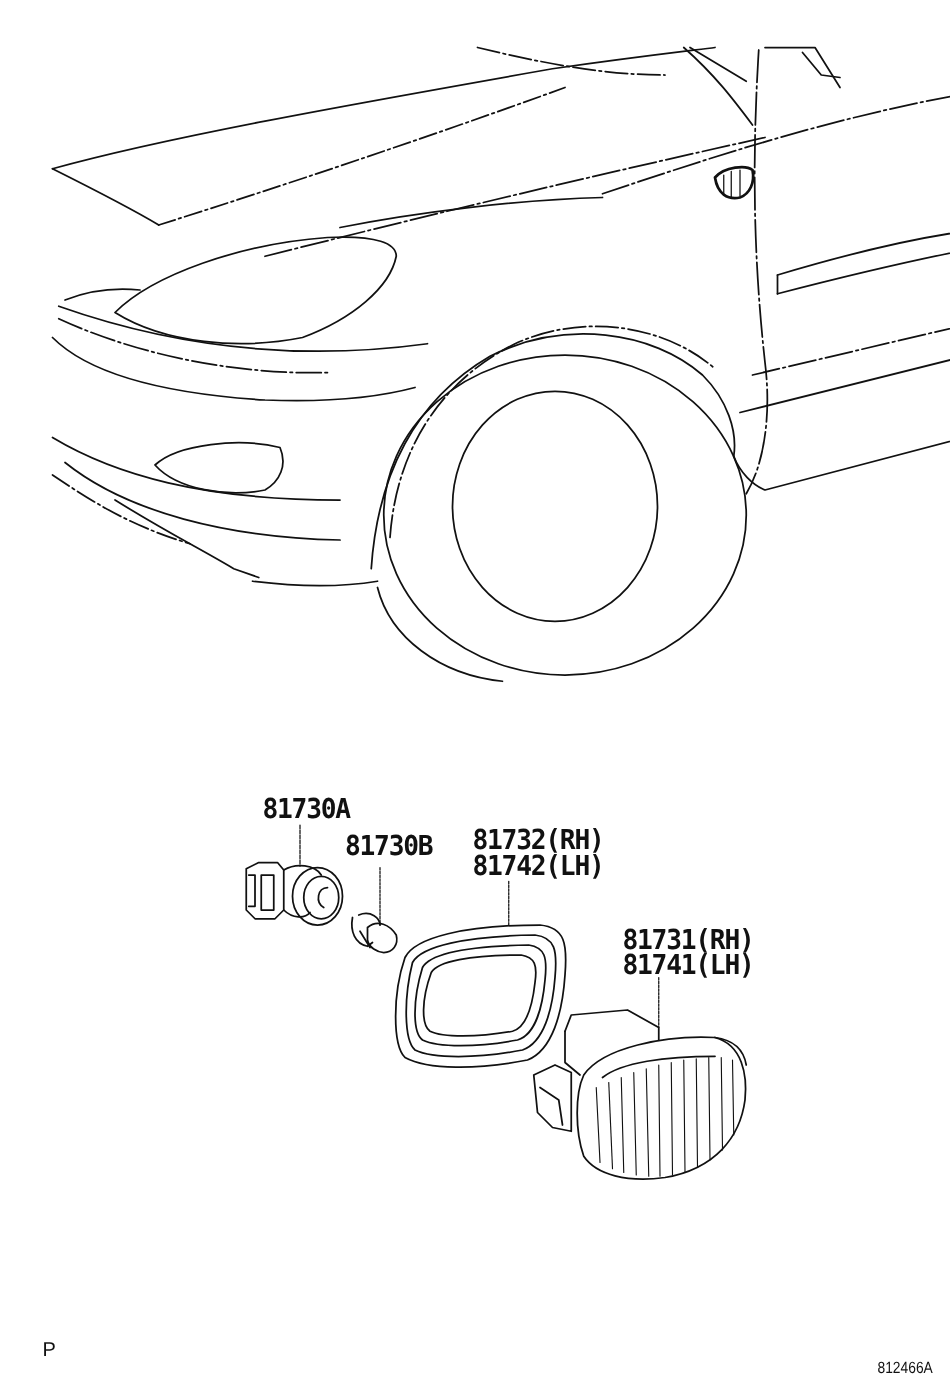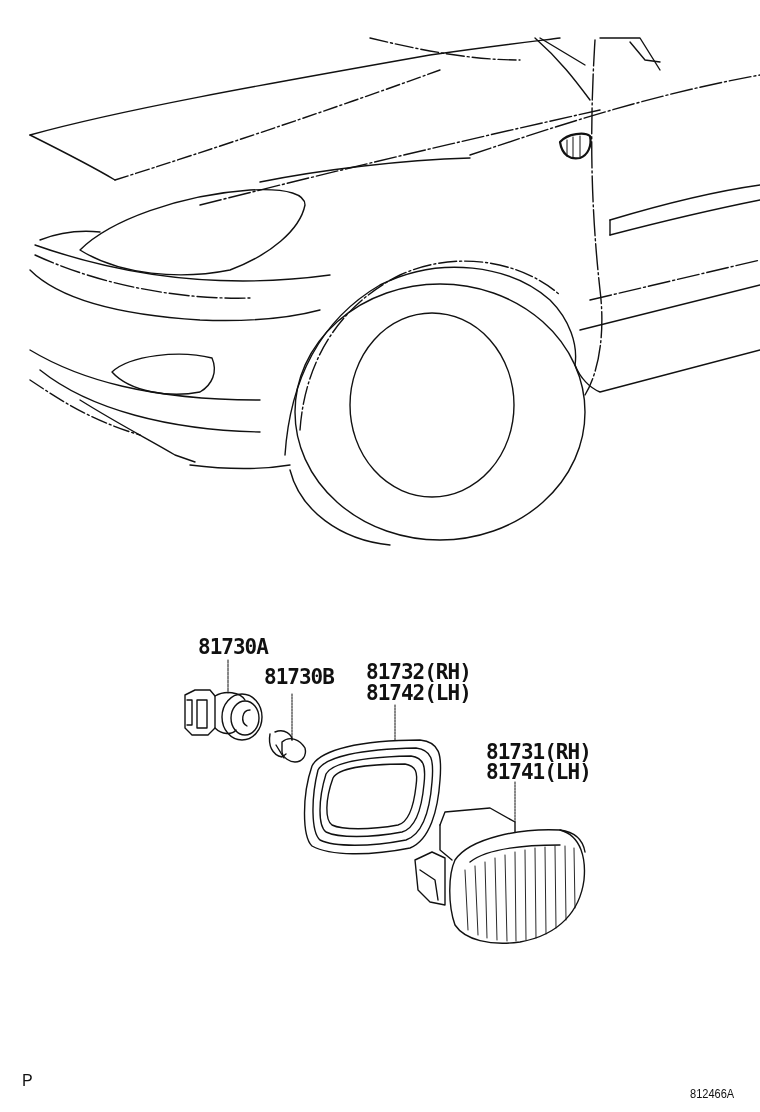--- a/index.html
+++ b/index.html
@@ -1,17 +1,17 @@
 <!DOCTYPE html>
 <html><head>
   <meta charset="utf-8">
   <style>
     html, body { margin: 0; padding: 0; background: #ffffff; }
     body { width: 760px; height: 1112px; position: relative; overflow: hidden; }
-    #diagram { position: absolute; left: 0; top: 0; width: 612px; height: 1112px; }
+    #diagram { position: absolute; left: 12px; top: 0; width: 612px; height: 1112px; }
     .lbl {
       position: absolute;
       font-family: "DejaVu Sans Mono", "Liberation Mono", monospace;
       font-size: 21px;
       font-weight: bold;
       color: #111111;
       letter-spacing: -1px;
       line-height: 21px;
       white-space: pre;
       transform: scaleY(1.05);

